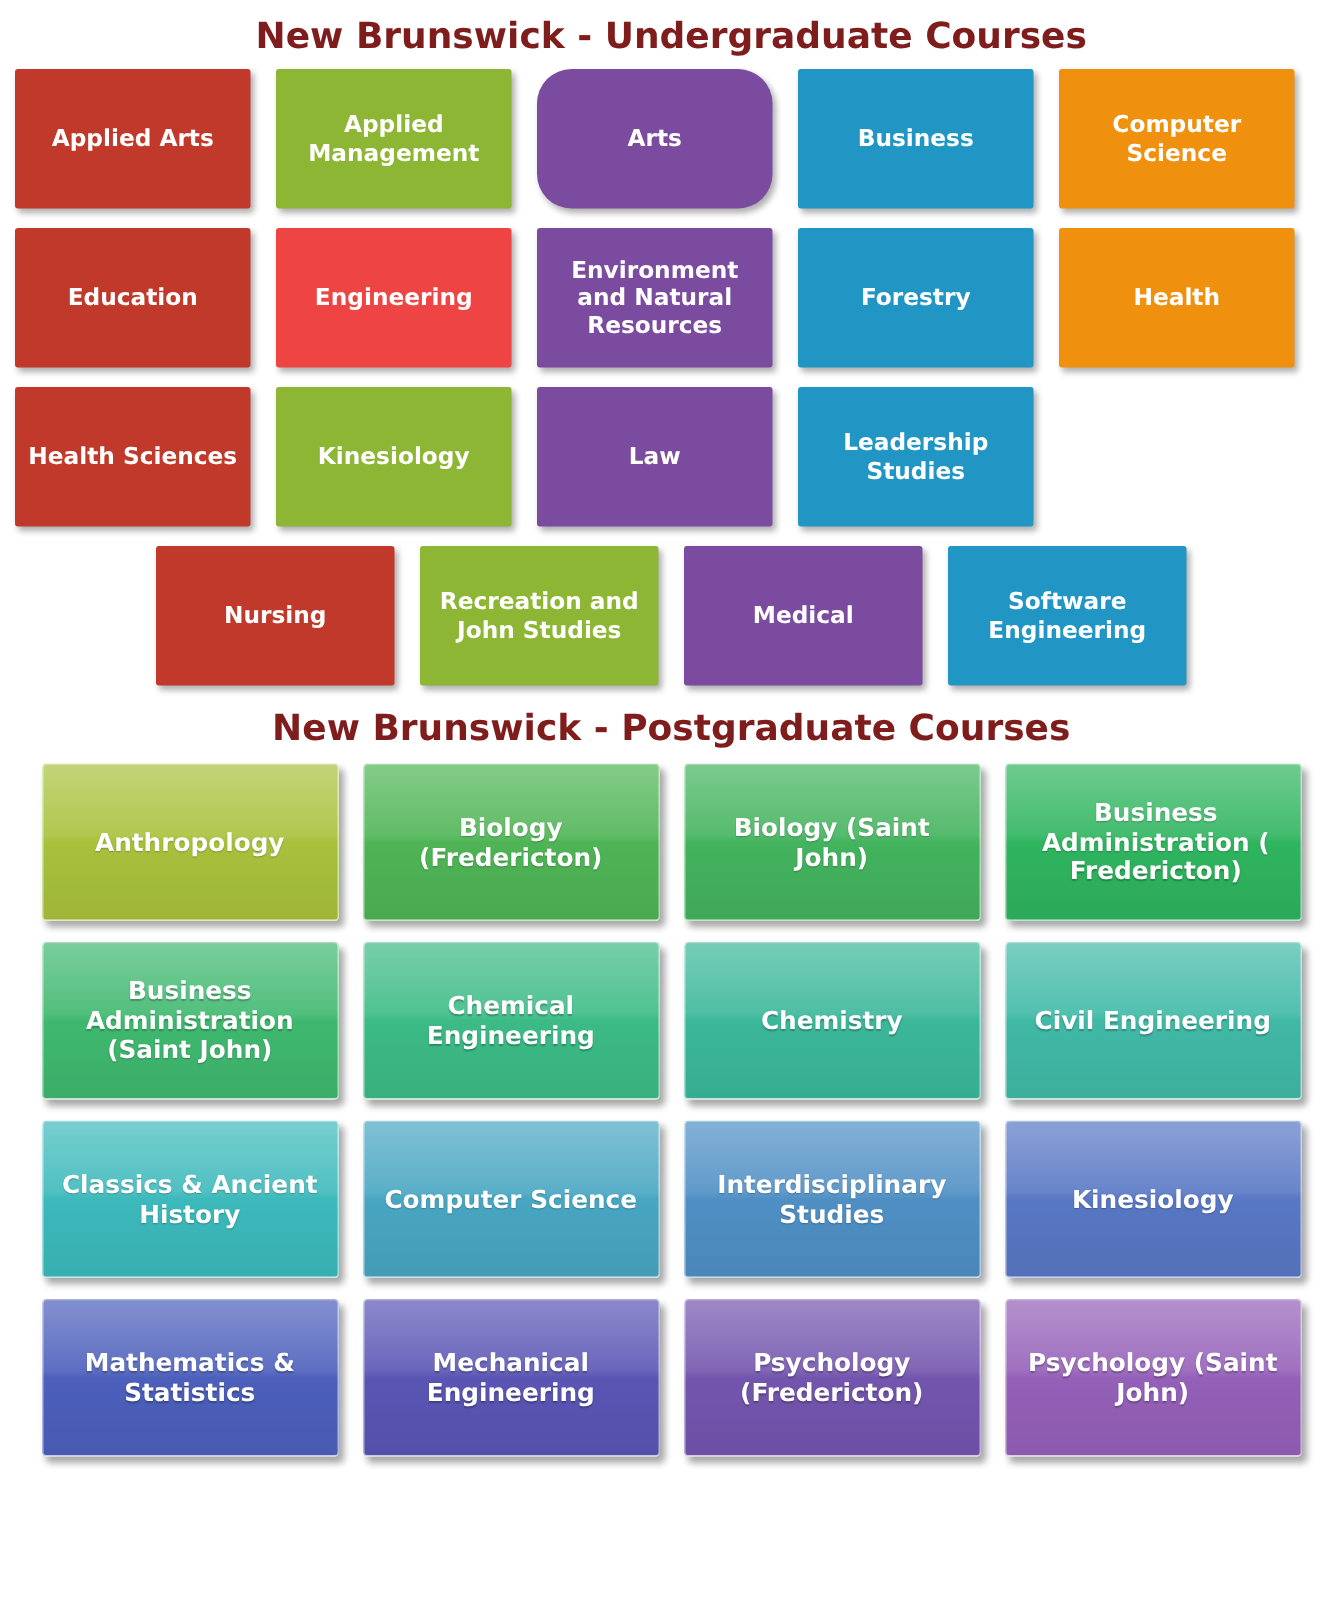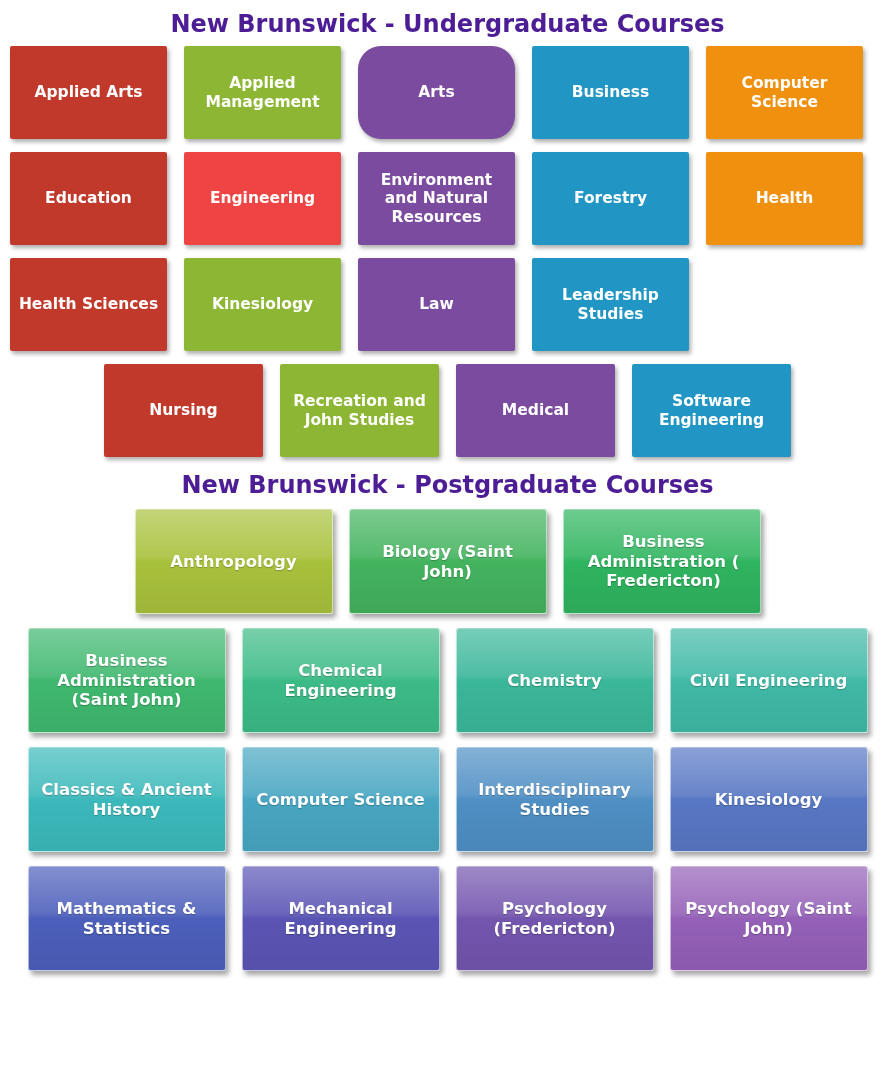--- a/index.html
+++ b/index.html
@@ -18,21 +18,21 @@
     height: 1073px;
     position: relative;
     box-sizing: border-box;
   }
 
   .section-title {
     text-align: center;
     font-family: "DejaVu Sans", sans-serif;
     font-weight: bold;
     font-size: 24px;
-    color: #4c1d95;
+    color: #7f1d1d;
     letter-spacing: 0px;
   }
   #undergrad-title { margin: 10px 0 8px 0; }
   #postgrad-title  { margin: 14px 0 10px 0; }
 
   
   .ug-grid {
     width: 875px;
     margin: 0 auto;
   }
@@ -135,20 +135,21 @@
     </div>
 
   </div>
 
   <h1 class="section-title" id="postgrad-title">New Brunswick - Postgraduate Courses</h1>
 
   <div class="pg-grid">
 
     <div class="pg-row">
       <div class="pg-cell" style="background: linear-gradient(rgb(194, 212, 119) 0%, rgb(177, 199, 80) 45%, rgb(168, 193, 60) 50%, rgb(158, 181, 56) 100%);">Anthropology</div>
+      <div class="pg-cell" style="background: linear-gradient(rgb(132, 203, 136) 0%, rgb(97, 188, 102) 45%, rgb(79, 180, 85) 50%, rgb(74, 169, 80) 100%);">Biology (Fredericton)</div>
       <div class="pg-cell" style="background: linear-gradient(rgb(123, 202, 142) 0%, rgb(86, 187, 110) 45%, rgb(67, 179, 94) 50%, rgb(63, 168, 88) 100%);">Biology (Saint John)</div>
       <div class="pg-cell" style="background: linear-gradient(rgb(109, 203, 143) 0%, rgb(68, 188, 111) 45%, rgb(47, 180, 95) 50%, rgb(44, 169, 89) 100%); padding-left: 12px;">Business Administration ( Fredericton)</div>
     </div>
 
     <div class="pg-row">
       <div class="pg-cell" style="background: linear-gradient(rgb(121, 205, 154) 0%, rgb(82, 191, 125) 45%, rgb(63, 184, 111) 50%, rgb(59, 173, 104) 100%);">Business Administration (Saint John)</div>
       <div class="pg-cell" style="background: linear-gradient(rgb(119, 207, 170) 0%, rgb(80, 194, 146) 45%, rgb(60, 187, 134) 50%, rgb(56, 176, 126) 100%);">Chemical Engineering</div>
       <div class="pg-cell" style="background: linear-gradient(rgb(118, 205, 184) 0%, rgb(79, 190, 164) 45%, rgb(59, 183, 154) 50%, rgb(55, 172, 145) 100%);">Chemistry</div>
       <div class="pg-cell" style="background: linear-gradient(rgb(121, 206, 193) 0%, rgb(83, 192, 175) 45%, rgb(64, 185, 166) 50%, rgb(60, 174, 156) 100%);">Civil Engineering</div>
     </div>

